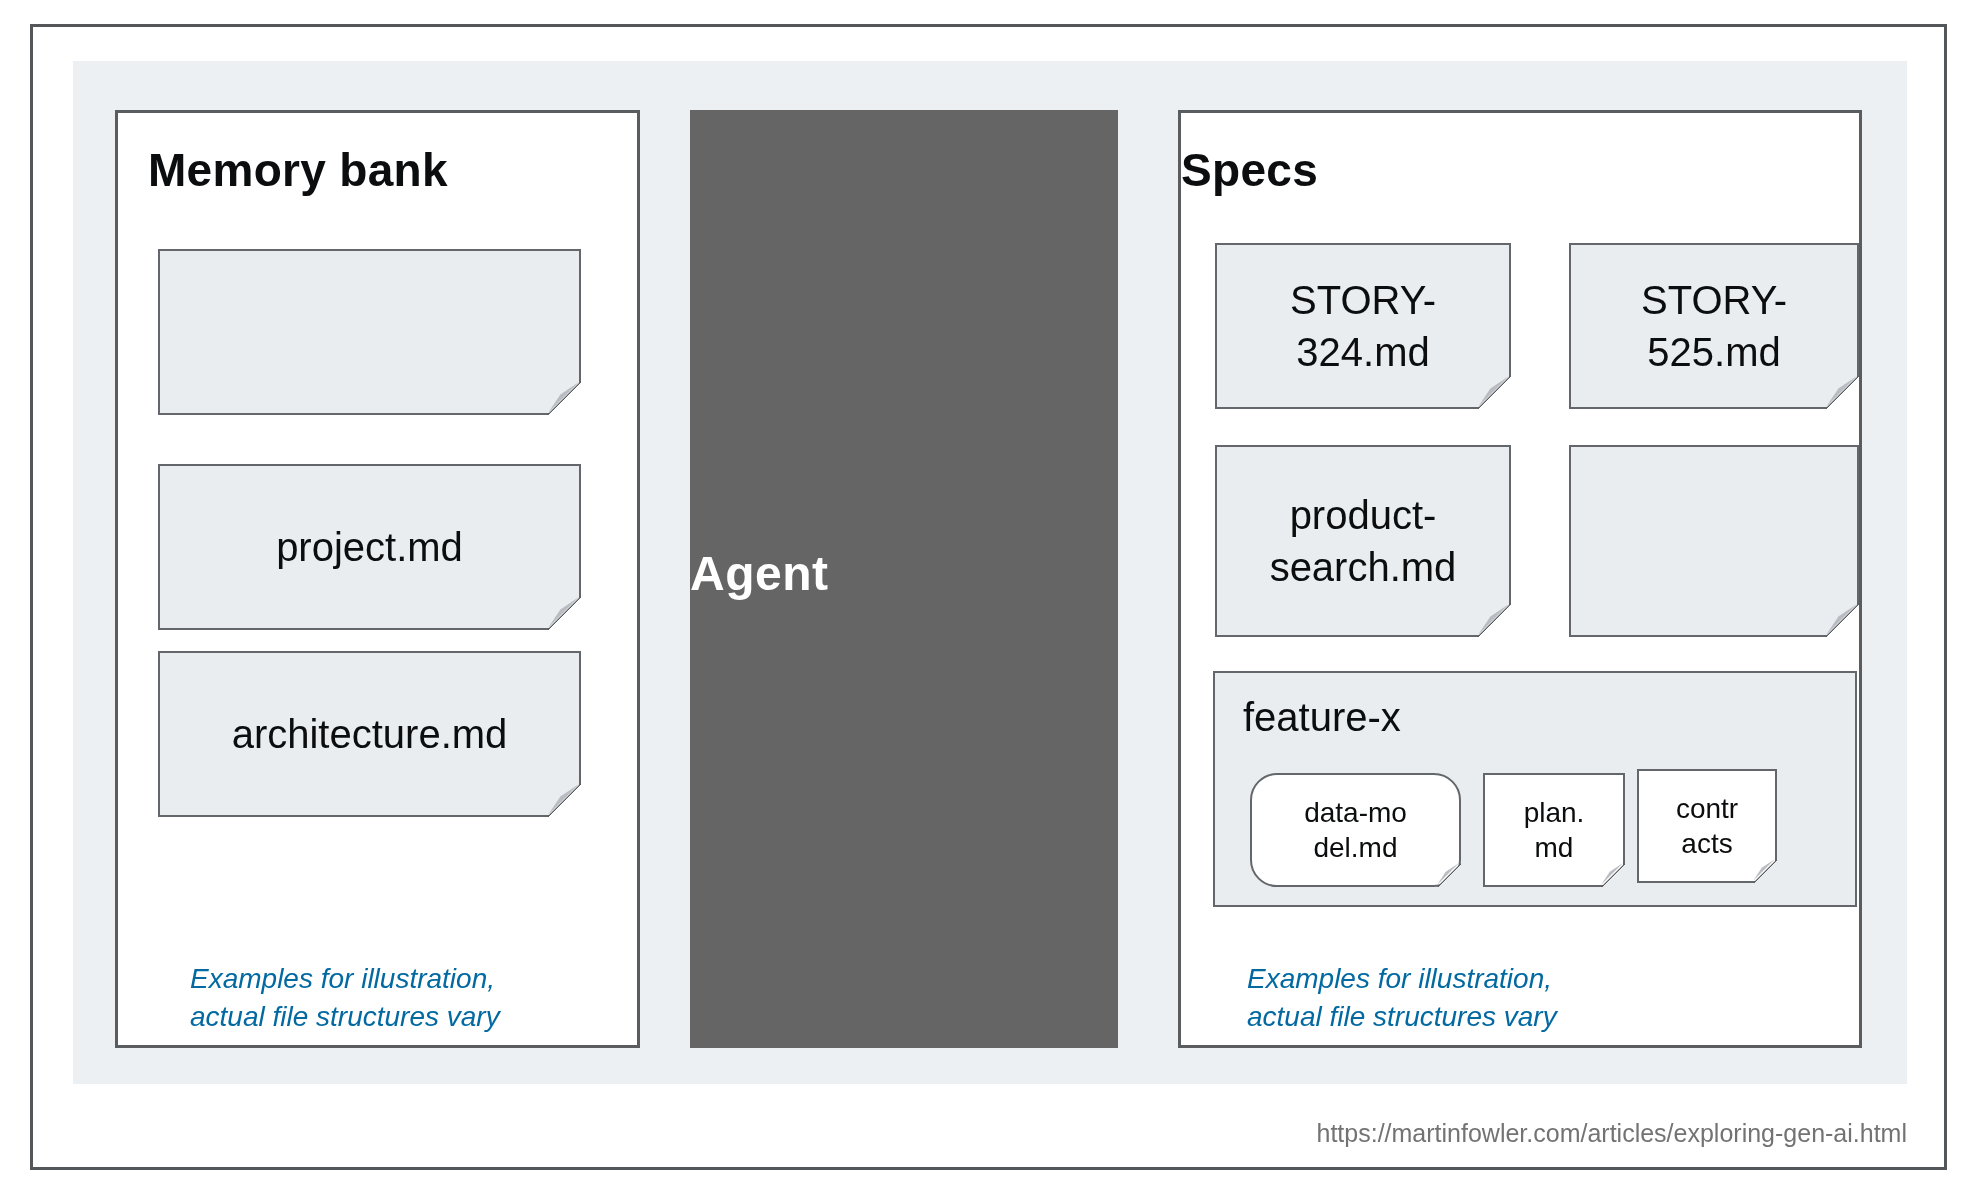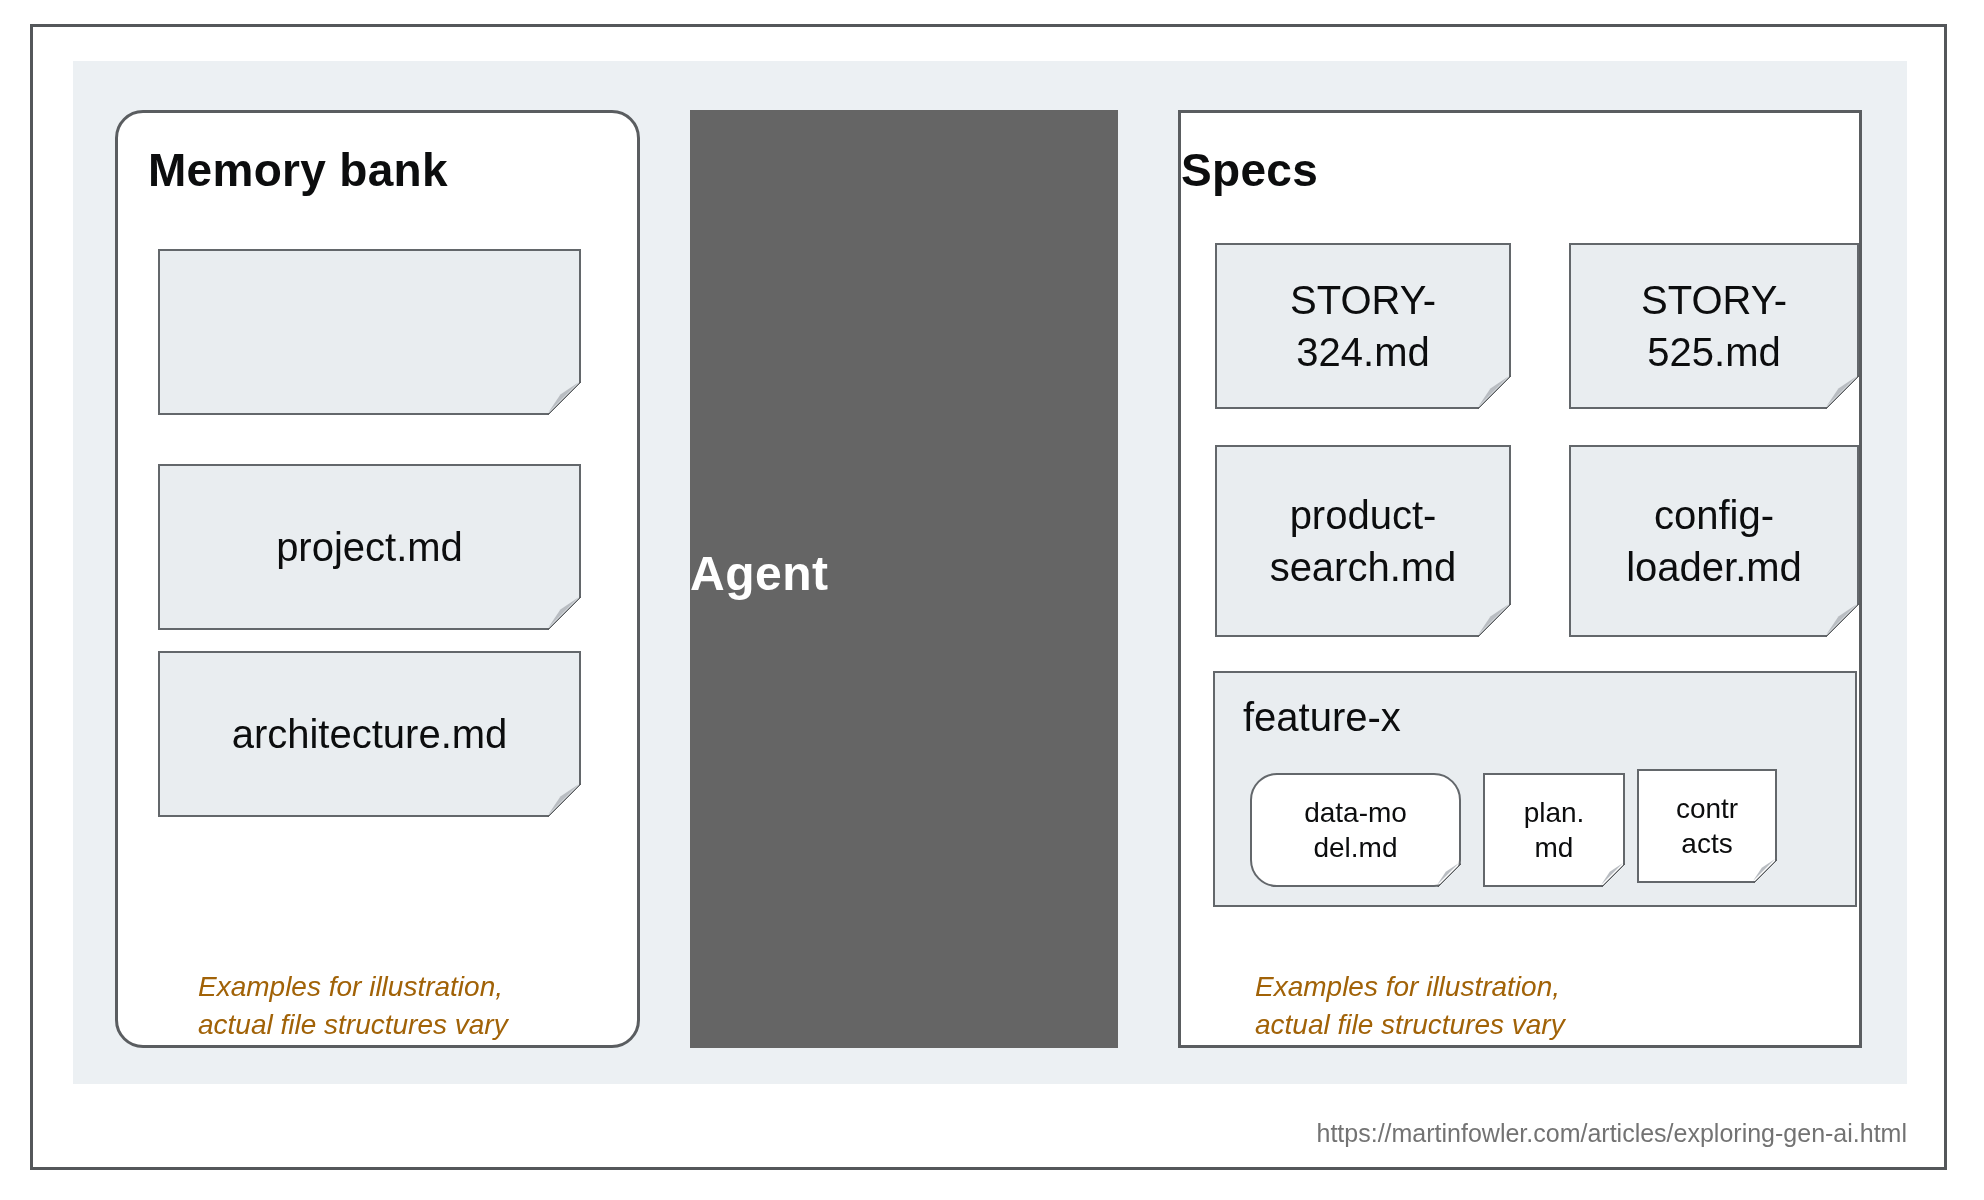--- a/index.html
+++ b/index.html
@@ -30,21 +30,21 @@
     background: #ecf0f3;
   }
   .big-box {
     position: absolute;
     top: 49px;
     height: 938px;
     background: #ffffff;
     border: 3px solid #5a5d60;
     box-sizing: border-box;
   }
-  .memory-box { left: 42px;  width: 525px; border-radius: 28px; }
+  .memory-box { left: 42px;  width: 525px; }
   .specs-box  { left: 1105px; width: 684px; }
   .agent-box {
     position: absolute;
     left: 617px; top: 49px;
     width: 428px; height: 938px;
     background: #656565;
     display: flex;
     align-items: center;
     justify-content: flex-start;
   }
@@ -139,26 +139,26 @@
     left: 28px; top: 22px;
     font-size: 40px;
     color: #0c0d0e;
   }
   .ft-card-1 { left: 35px;  top: 100px; width: 211px; height: 114px; border-radius: 27px; }
   .ft-card-2 { left: 268px; top: 100px; width: 142px; height: 114px; }
   .ft-card-3 { left: 422px; top: 96px;  width: 140px; height: 114px; }
 
   .note {
     position: absolute;
-    margin: 12px;
+    margin: 4px;
     font-style: italic;
     font-size: 28px;
     line-height: 1.35;
     white-space: pre-line;
-    color: #a16207;
+    color: #0369a1;
   }
   .memory-note { left: 68px; top: 843px; }
   .specs-note  { left: 62px; top: 843px; }
 
   .source-url {
     position: absolute;
     right: 37px; top: 1092px;
     font-size: 25px;
     color: #737373;
   }
@@ -211,22 +211,20 @@
           <span class="cut cut-on-white"></span>
           <span class="fold"></span>
         </div>
         <div class="file-card sp-card-3">
           <span class="file-label">product-
 search.md</span>
           <span class="cut cut-on-white"></span>
           <span class="fold"></span>
         </div>
         <div class="file-card sp-card-4">
-          <span class="file-label">config-
-loader.md</span>
           <span class="cut cut-on-white"></span>
           <span class="fold"></span>
         </div>
 
         <div class="feature-box">
           <span class="feature-label">feature-x</span>
 
           <div class="file-card small-card ft-card-1">
             <span class="file-label">data-mo
 del.md</span>

